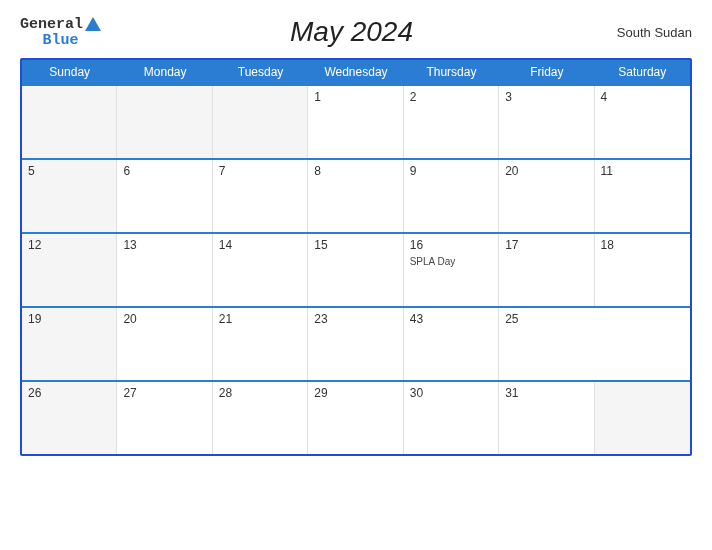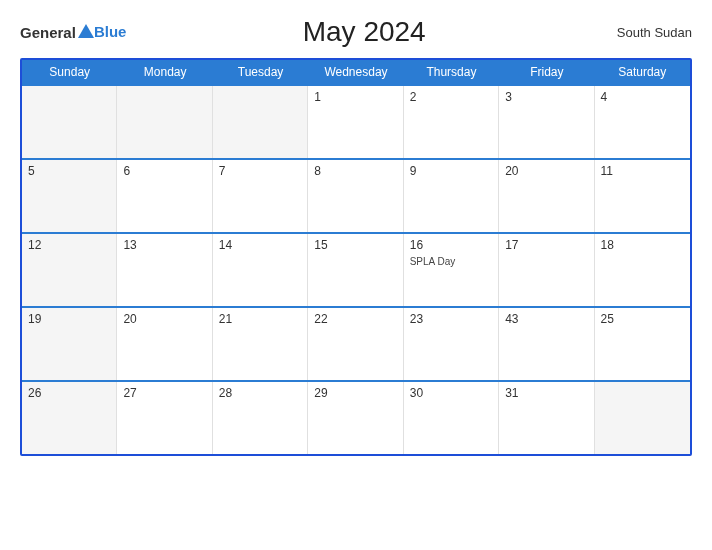--- a/index.html
+++ b/index.html
@@ -17,21 +17,23 @@
       padding: 16px 20px;
     }
     .header {
       display: flex;
       align-items: center;
       justify-content: space-between;
       margin-bottom: 10px;
     }
     .logo {
       display: flex;
+      flex-direction: column;
       line-height: 1;
+      font-family: Liberation Mono, monospace;
     }
     .logo-general {
       font-size: 15px;
       font-weight: bold;
       color: #333;
     }
     .logo-blue {
       font-size: 15px;
       font-weight: bold;
       color: #2b7cd3;
@@ -49,20 +51,21 @@
       border-bottom: 14px solid #2b7cd3;
       margin-left: 2px;
       margin-bottom: 2px;
     }
     .title {
       font-size: 28px;
       font-weight: normal;
       color: #222;
       text-align: center;
       flex: 1;
+      font-style: italic;
     }
     .country {
       font-size: 13px;
       color: #333;
       text-align: right;
       min-width: 90px;
     }
     .calendar {
       border: 2px solid #1d4ed8;
       border-radius: 2px;
@@ -221,23 +224,20 @@
         <div class="cal-cell gray-bg">
             <span class="cell-date">19</span>
           </div>
         <div class="cal-cell">
             <span class="cell-date">20</span>
           </div>
         <div class="cal-cell">
             <span class="cell-date">21</span>
           </div>
         <div class="cal-cell">
-            <span class="cell-date">22</span>
-          </div>
-        <div class="cal-cell">
             <span class="cell-date">23</span>
           </div>
         <div class="cal-cell">
             <span class="cell-date">43</span>
           </div>
         <div class="cal-cell">
             <span class="cell-date">25</span>
           </div>
       </div>
 

